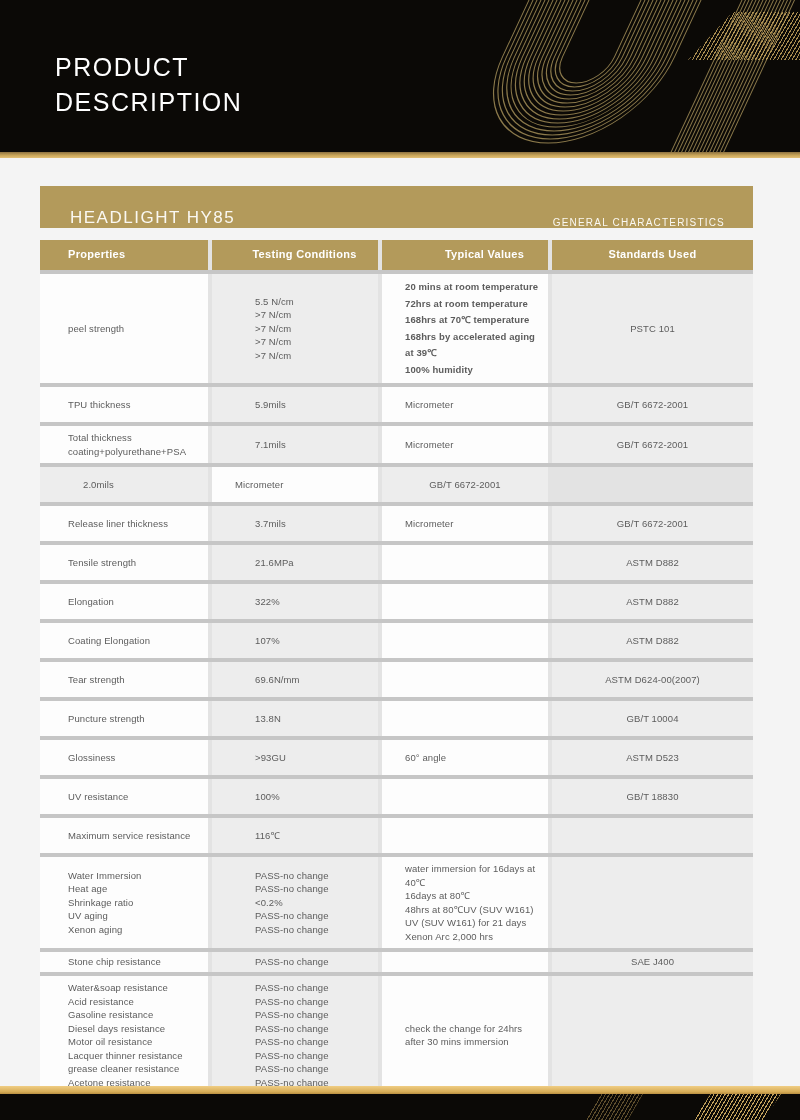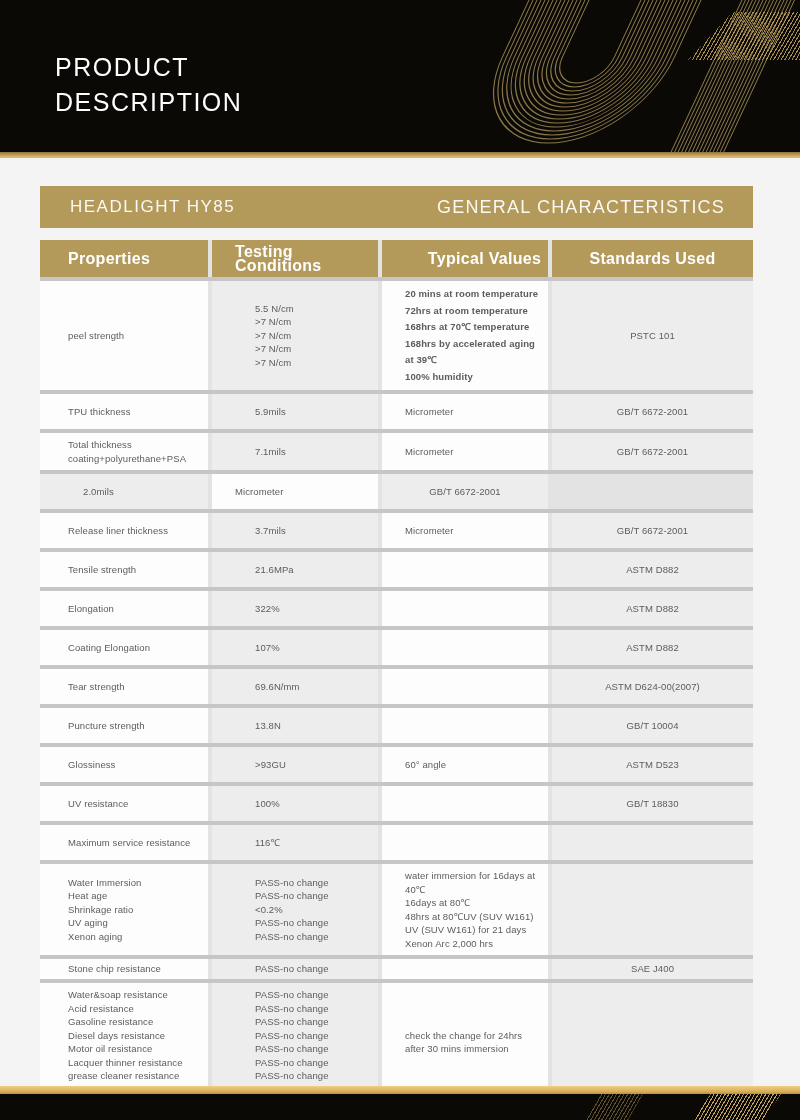--- a/index.html
+++ b/index.html
@@ -41,39 +41,39 @@
   }
   .gold-strip{
     position:absolute;top:152px;left:0;width:800px;height:6px;
     background:linear-gradient(180deg,#8c7140 0%,#c9a558 55%,#e3c077 100%);
   }
 
   
   .banner{
     position:absolute;top:186px;left:40px;width:713px;height:42px;
     background:var(--gold);color:#faf8f2;
-    display:flex;align-items:center;justify-content:space-between;
+    display:flex;align-items:flex-end;justify-content:space-between;
     padding:0 28px 0 30px;
   }
   .banner-left{font-size:17px;letter-spacing:1.5px;font-weight:400;}
-  .banner-right{font-size:18px;letter-spacing:1.2px;font-weight:400;}
+  .banner-right{font-size:10px;letter-spacing:1.2px;font-weight:400;}
 
   
   .spec-table{
     position:absolute;top:240px;left:40px;width:713px;
     display:flex;flex-direction:column;gap:4px;
     background:transparent;padding-bottom:4px;
   }
   .trow{
     display:grid;grid-template-columns:168px 166px 166px 1fr;column-gap:4px;
     background:var(--sep-v);min-height:35px;
     box-shadow:0 4px 0 var(--sep-h);
   }
   .thead .tcell{
-    background:var(--gold);color:#fff;font-size:16px;letter-spacing:.3px;
+    background:var(--gold);color:#fff;font-size:11px;letter-spacing:.3px;
     font-weight:700;
   }
   .thead{min-height:30px;box-shadow:0 4px 0 var(--sep-h);}
   .tcell{
     display:flex;flex-direction:column;justify-content:center;
     font-size:9.5px;color:var(--txt);line-height:13.5px;letter-spacing:.1px;
     padding:5px 4px;
   }
   .c-prop{background:var(--cell-white);align-items:flex-start;padding-left:28px;text-align:left;}
   .c-val {background:var(--cell-gray); align-items:flex-start;padding-left:43px;text-align:left;}

